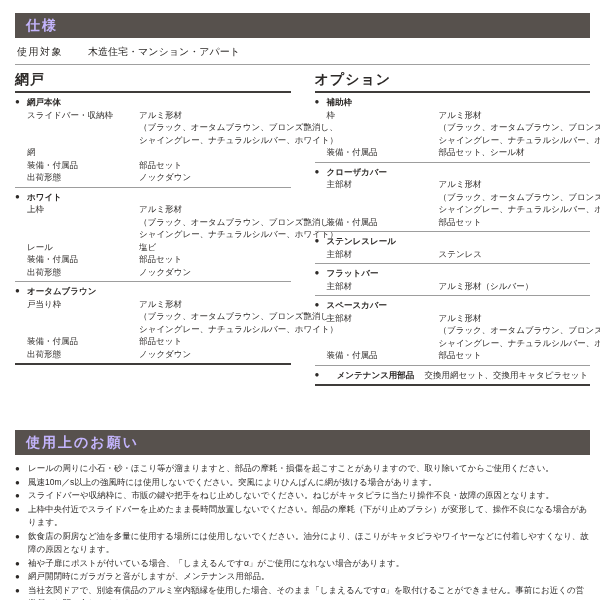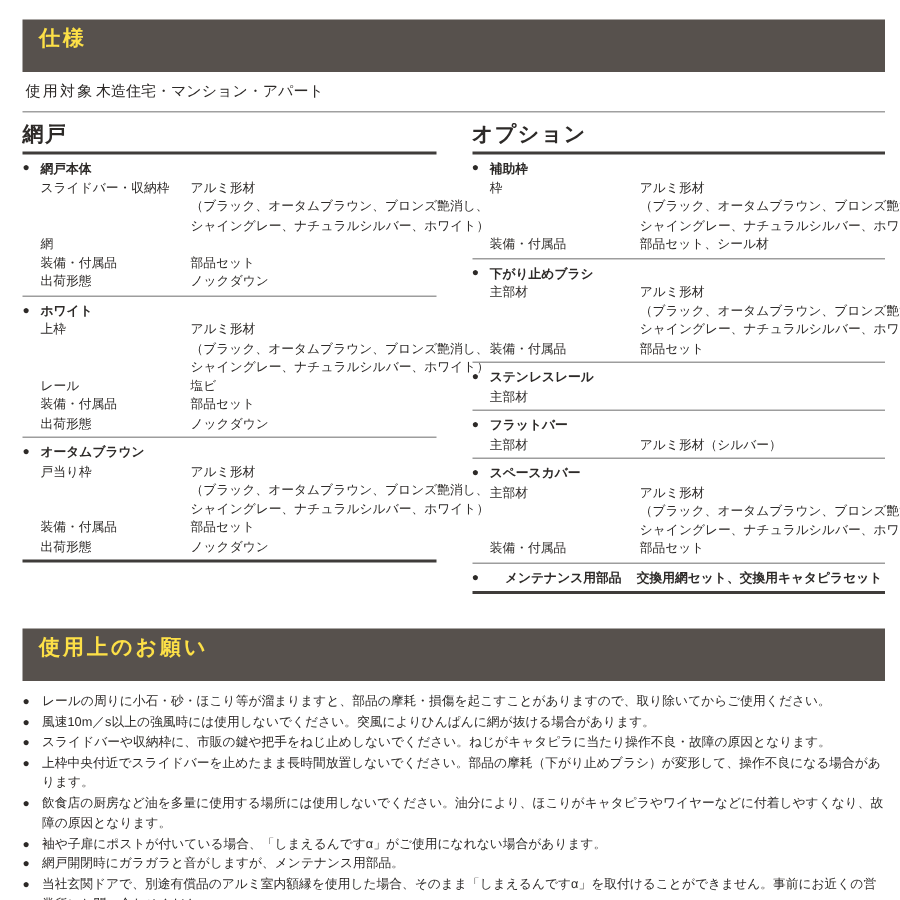--- a/index.html
+++ b/index.html
@@ -7,62 +7,62 @@
   body {
     font-family:"Liberation Sans","DejaVu Sans",sans-serif;
     color:#2d2a28;
     -webkit-text-size-adjust:none;
   }
   .page { width:600px; height:600px; padding:13px 10px 0 15px; overflow:hidden; }
 
   
   .bar {
     background:#57514d;
-    color:#fde047;
+    color:#c4b5fd;
     font-weight:bold;
     font-size:14px;
     letter-spacing:2px;
-    padding:5px 11px 15px 11px;
+    padding:5px 11px 5px 11px;
     line-height:15px;
   }
 
   
   .usage {
     display:flex;
     align-items:baseline;
     font-size:10px;
     padding:8px 2px 6px 2px;
     border-bottom:1px solid #a0a0a0;
     line-height:12px;
   }
-  .usage .u-label { letter-spacing:1.5px; margin-right:1px; }
+  .usage .u-label { letter-spacing:1.5px; margin-right:25px; }
 
   
   .cols { display:flex; gap:24px; margin-top:3px; }
   .col { flex:1; min-width:0; }
   .col-title {
     font-size:14px;
     font-weight:bold;
     padding:3px 0 4px 0;
     border-bottom:2px solid #3f3c3a;
     letter-spacing:1px;
     line-height:16px;
   }
   .sec { padding:3px 0 3px 0; border-bottom:1px solid #9d9d9d; }
   .col > .sec:last-child { border-bottom:2px solid #3f3c3a; }
   .sec-head { display:flex; font-size:8.5px; line-height:12.5px; font-weight:bold; }
   .sec-head .dot { width:12px; flex-shrink:0; font-size:8px; }
-  .sec-head .head-val { font-weight:bold; white-space:nowrap; }
+  .sec-head .head-val { font-weight:normal; white-space:nowrap; }
   .sec-head.has-value .sec-name { width:98px; flex-shrink:0;text-align:center; }
   .row { display:flex; font-size:8.5px; line-height:12.5px; }
   .row .lbl { width:112px; padding-left:12px; flex-shrink:0; }
-  .row .val { flex:1; white-space:nowrap; }
+  .row .val { flex:1; white-space:nowrap;margin-left:12px; }
 
   
-  .notes-bar { margin-top:23px; }
+  .notes-bar { margin-top:44px; }
   .notes { margin-top:7px; }
   .note { display:flex; font-size:8.5px; line-height:13.5px; }
   .note .dot { width:13px; flex-shrink:0; font-size:8px; }
   .note .note-text { flex:1; }
 </style>
 </head>
 <body>
 
 <div class="page">
 
@@ -191,21 +191,21 @@
           </div>
         <div class="row">
             <span class="lbl">装備・付属品</span>
             <span class="val">部品セット、シール材</span>
           </div>
       </div>
 
       <div class="sec">
         <div class="sec-head">
           <span class="dot">●</span>
-          <span class="sec-name">下がり止めブラシ</span>
+          <span class="sec-name">クローザカバー</span>
         </div>
         <div class="row">
             <span class="lbl">主部材</span>
             <span class="val">アルミ形材</span>
           </div>
         <div class="row">
             <span class="lbl"></span>
             <span class="val">（ブラック、オータムブラウン、ブロンズ艶消し、</span>
           </div>
         <div class="row">
@@ -218,20 +218,21 @@
           </div>
       </div>
 
       <div class="sec">
         <div class="sec-head">
           <span class="dot">●</span>
           <span class="sec-name">ステンレスレール</span>
         </div>
         <div class="row">
             <span class="lbl">主部材</span>
+            <span class="val">ステンレス</span>
           </div>
       </div>
 
       <div class="sec">
         <div class="sec-head">
           <span class="dot">●</span>
           <span class="sec-name">フラットバー</span>
         </div>
         <div class="row">
             <span class="lbl">主部材</span>

